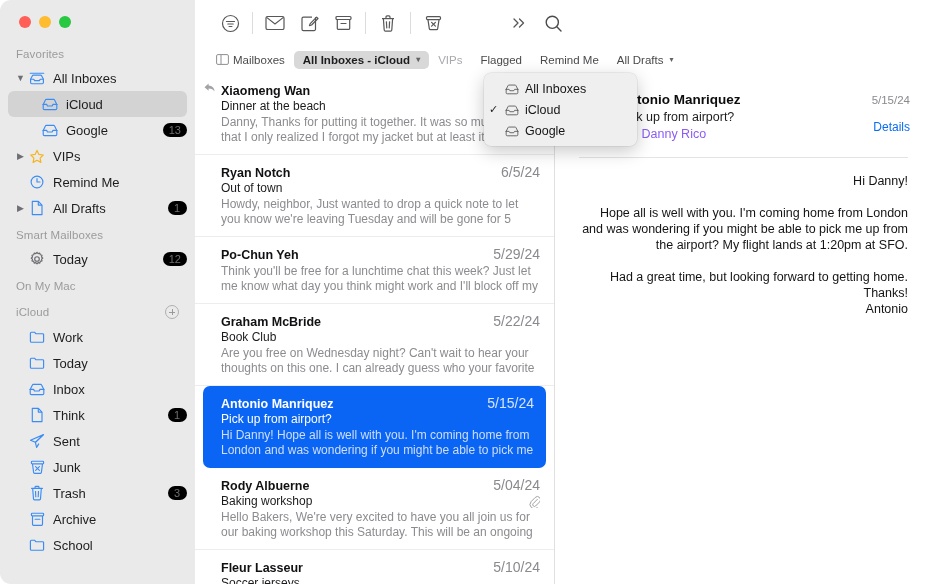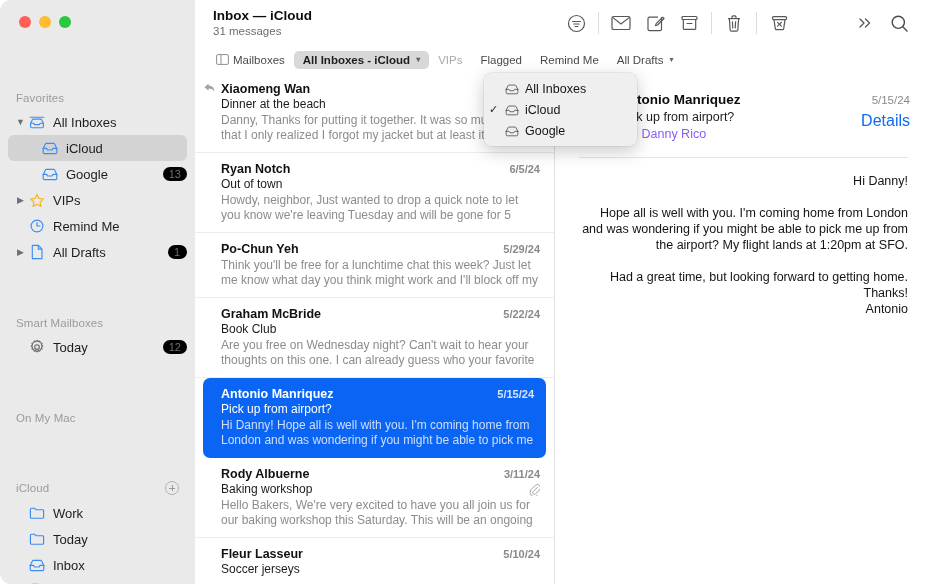--- a/index.html
+++ b/index.html
@@ -35,21 +35,20 @@
   .tl { width: 12px; height: 12px; border-radius: 50%; }
   .tl-close { background: #ff5f57; }
   .tl-min   { background: #febc2e; }
   .tl-max   { background: #28c840; }
 
   .sb-section {
     font-size: 11.5px;
     color: #9b9b9b;
     padding: 8px 0 5px 16px;
     letter-spacing: 0.1px;
-    margin-top: 44px;
   }
   .sb-section.with-add {
     display: flex; align-items: center; justify-content: space-between;
     padding-right: 16px;
   }
   .add-circle {
     width: 14px; height: 14px; border-radius: 50%;
     border: 1px solid #b0b0b0;
     position: relative;
     flex: 0 0 14px;
@@ -171,21 +170,21 @@
     padding-left: 18px;
     padding-right: 12px;
   }
   .msg-top {
     display: flex; align-items: baseline; 
   }
   .msg-from {
     font-size: 12.5px; font-weight: bold; color: #111113;
     flex: 1 1 auto; white-space: nowrap; overflow: hidden; text-overflow: ellipsis;
   }
-  .msg-date { font-size: 11px; color: #8a8a8e; flex: 0 0 auto; font-weight: bold; }
+  .msg-date { font-size: 14px; color: #8a8a8e; flex: 0 0 auto; }
   .msg-subjline { display: flex; align-items: center; gap: 6px; margin-top: 1px; justify-content: space-between; }
   .msg-subject {
     font-size: 12px; color: #1b1b1d;
     flex: 1 1 auto; white-space: nowrap; overflow: hidden; text-overflow: ellipsis;
   }
   .msg-clip { flex: 0 0 auto; color: #a0a0a4; }
   .msg-preview {
     font-size: 12px; color: #8c8c90;
     line-height: 15px; margin-top: 2px;
     max-height: 30px; overflow: hidden;
@@ -210,21 +209,21 @@
     overflow: hidden;
   }
   #rd-headtext { flex: 1 1 auto; min-width: 0; }
   #rd-from { font-size: 13.5px; font-weight: bold; color: #0c0c0d; line-height: 18px; }
   #rd-subject { font-size: 12.5px; color: #1d1d1f; line-height: 17px; }
   #rd-tor { font-size: 12.5px; line-height: 17px; }
   .to-label { font-weight: bold; color: #1d1d1f; }
   .to-value { color: #8b5cf6; margin-left: 4px; }
   #rd-right { flex: 0 0 auto; text-align: right; }
   #rd-date { font-size: 11.5px; color: #8a8a8e; line-height: 18px; }
-  #rd-details { font-size: 16px; color: #0a6cf5; margin-top: 3px; }
+  #rd-details { font-size: 12px; color: #0a6cf5; margin-top: 11px; }
   #rd-rule { height: 1px; background: #e4e4e4; margin: 14px 2px 0 2px; }
   #rd-body {
     font-size: 12.5px; color: #141416; line-height: 16px;
     padding: 15px 2px 0 2px;
     white-space: pre-wrap;
     text-align: right;
   }
 
   
   #dropdown {
@@ -441,24 +440,20 @@
             </svg>
           </div>
           <div class="sb-label">School</div>
         </div>
       </div>
   </div>
 
   <div id="main">
 
     <div id="toolbar">
-      <div id="title-block">
-        <div id="mb-title">Inbox — iCloud</div>
-        <div id="mb-count">31 messages</div>
-      </div>
 
       <div class="tb-group">
         <div class="tb-btn">
           <svg width="19" height="19" viewBox="0 0 19 19" fill="none" stroke="#575759" stroke-width="1.2">
             <circle cx="9.5" cy="9.5" r="8"></circle>
             <line x1="5.5" y1="7.5" x2="13.5" y2="7.5" stroke-linecap="round"></line>
             <line x1="6.8" y1="10" x2="12.2" y2="10" stroke-linecap="round"></line>
             <line x1="8.1" y1="12.5" x2="10.9" y2="12.5" stroke-linecap="round"></line>
           </svg>
         </div>
@@ -601,21 +596,21 @@
               <div class="msg-date">5/15/24</div>
             </div>
             <div class="msg-subjline">
               <div class="msg-subject">Pick up from airport?</div>
             </div>
             <div class="msg-preview">Hi Danny! Hope all is well with you. I'm coming home from London and was wondering if you might be able to pick me u…</div>
           </div>
           <div class="msg">
             <div class="msg-top">
               <div class="msg-from">Rody Albuerne</div>
-              <div class="msg-date">3/11/24</div>
+              <div class="msg-date">5/04/24</div>
             </div>
             <div class="msg-subjline">
               <div class="msg-subject">Baking workshop</div>
               <div class="msg-clip">
                 <svg width="11" height="13" viewBox="0 0 11 13" fill="none" stroke="#a0a0a4" stroke-width="1" stroke-linecap="round">
                   <path d="M8.4 4.3 L4.2 8.6 a1.7 1.7 0 0 0 2.4 2.4 l4.0 -4.1 a3.1 3.1 0 0 0 -4.4 -4.4 L2.1 6.6 a4.4 4.4 0 0 0 6.2 6.2"></path>
                 </svg>
               </div>
             </div>
             <div class="msg-preview">Hello Bakers, We're very excited to have you all join us for our baking workshop this Saturday. This will be an ongoing serie…</div>

